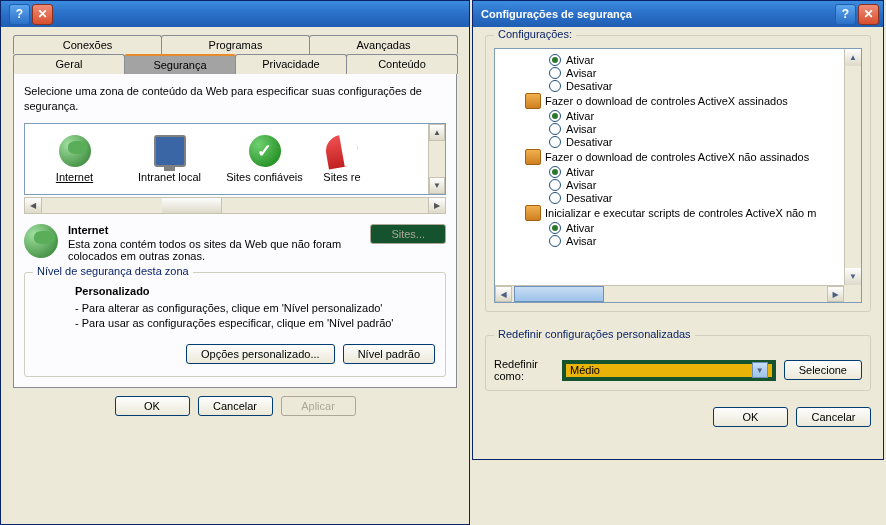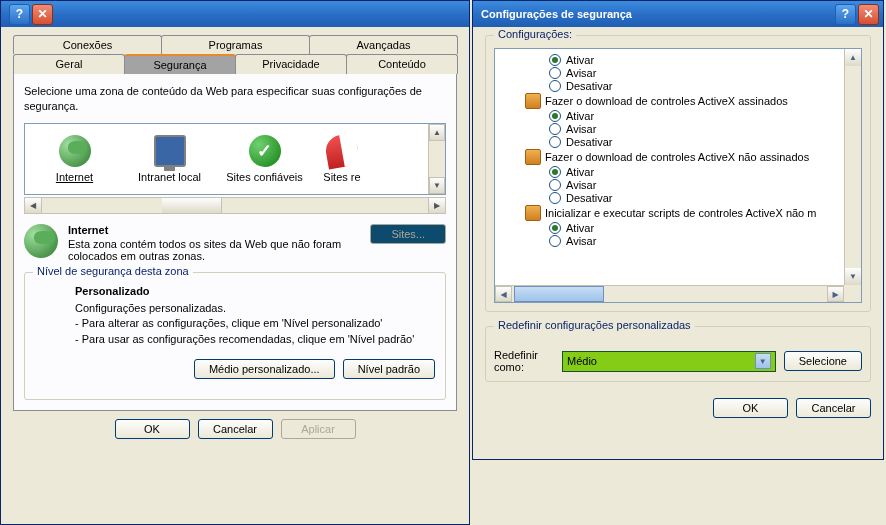--- a/index.html
+++ b/index.html
@@ -33,23 +33,23 @@
 .vscroll .arrow { height: 17px; background: linear-gradient(#fdfdfd,#dedac9); border: 1px solid #c6c3b3; display: flex; align-items: center; justify-content: center; font-size: 8px; color: #555; }
 .hscroll { height: 17px; background: #ece9d8; border: 1px solid #c6c3b3; display: flex; margin-top: 2px; }
 .hscroll .arrow { width: 17px; background: linear-gradient(#fdfdfd,#dedac9); border-right: 1px solid #c6c3b3; display: flex; align-items: center; justify-content: center; font-size: 8px; color: #555; }
 .hscroll .arrow:last-child { border-right: none; border-left: 1px solid #c6c3b3; margin-left: auto; }
 .hscroll .thumb { width: 60px; background: linear-gradient(#fdfdfd,#dedac9); border-right: 1px solid #c6c3b3; margin-left: 120px; }
 
 .zone-desc { display: flex; gap: 10px; margin: 10px 0; align-items: flex-start; }
 .zone-desc .big-icon { width: 34px; height: 34px; flex-shrink: 0; }
 .zone-desc-text { flex: 1; }
 .zone-desc-text .zname { font-weight: bold; margin-bottom: 2px; }
-.sites-btn { padding: 3px 20px; border: 1px solid #aca899; background: #0c4a6e; color: #aca899; border-radius: 3px; }
-
-.groupbox { border: 1px solid #d0d0bf; border-radius: 3px; padding: 12px 10px 20px; margin-top: 6px; position: relative; }
+.sites-btn { padding: 3px 20px; border: 1px solid #aca899; background: #14532d; color: #aca899; border-radius: 3px; }
+
+.groupbox { border: 1px solid #d0d0bf; border-radius: 3px; padding: 12px 10px 12px; margin-top: 6px; position: relative; }
 .groupbox-title { position: absolute; top: -8px; left: 8px; background: #fcfcfe; padding: 0 4px; color: #0a246a; }
 
 .level-info { margin-left: 40px; }
 .level-name { font-weight: bold; margin-bottom: 4px; }
 .level-desc { line-height: 1.4; }
 
 .btnrow { display: flex; gap: 8px; justify-content: flex-end; margin-top: 12px; }
 .btn { padding: 3px 14px; border: 1px solid #003c74; background: linear-gradient(#fdfdfd,#ece9d8); border-radius: 3px; cursor: pointer; min-width: 75px; text-align: center; }
 .btn.disabled { color: #aca899; border-color: #aca899; background: #ece9d8; cursor: default; }
 
@@ -61,21 +61,21 @@
 .tree { border: 1px solid #7f9db9; background: white; height: 255px; overflow: hidden; position: relative; padding: 4px 0 0 4px; }
 .tree-inner { padding-left: 50px; }
 .tree-cat { display: flex; align-items: center; gap: 4px; margin: 1px 0; margin-left: -24px; white-space: nowrap; }
 .tree-cat .cicon { width: 16px; height: 16px; flex-shrink: 0; }
 .tree-opt { display: flex; align-items: center; gap: 5px; margin: 1px 0; }
 .radio { width: 12px; height: 12px; border: 1px solid #1c5180; border-radius: 50%; display: flex; align-items: center; justify-content: center; flex-shrink: 0; }
 .radio.on::after { content: ""; width: 6px; height: 6px; background: #2a7a2a; border-radius: 50%; }
 
 .reset-row { display: flex; align-items: center; gap: 8px; margin-top: 10px; }
 .reset-label { width: 60px; }
-.combo { flex: 1; border: 1px solid #14532d; background: #84cc16; padding: 2px 4px; display: flex; align-items: center; justify-content: space-between; height: 21px; }
+.combo { flex: 1; border: 4px solid #14532d; background: #eab308; padding: 2px 4px; display: flex; align-items: center; justify-content: space-between; height: 21px; }
 .combo .cbtn { width: 16px; height: 16px; background: linear-gradient(#c8ddf4,#9ec3eb); border: 1px solid #6f91b9; display: flex; align-items: center; justify-content: center; font-size: 8px; color: #4d6185; }
 
 .tree .hscroll2 { position: absolute; left: 0; right: 17px; bottom: 0; height: 17px; background: #ece9d8; border-top: 1px solid #c6c3b3; display: flex; }
 .tree .hscroll2 .arrow { width: 17px; background: linear-gradient(#fdfdfd,#dedac9); display: flex; align-items: center; justify-content: center; font-size: 8px; color: #4d6185; border: 1px solid #c6c3b3; }
 .tree .hscroll2 .thumb { width: 90px; background: linear-gradient(#c8ddf4,#9ec3eb); border: 1px solid #6f91b9; margin-left: 2px; }
 .tree .vscroll2 { position: absolute; right: 0; top: 0; bottom: 0; width: 17px; background: #ece9d8; border-left: 1px solid #c6c3b3; }
 .tree .vscroll2 .arrow { height: 17px; background: linear-gradient(#fdfdfd,#dedac9); display: flex; align-items: center; justify-content: center; font-size: 8px; color: #4d6185; }
 .tree .corner { position: absolute; right: 0; bottom: 0; width: 17px; height: 17px; background: #ece9d8; }
 
 
@@ -148,26 +148,25 @@
           <div class="zname">Internet</div>
           <div>Esta zona contém todos os sites da Web que não foram colocados em outras zonas.</div>
         </div>
         <button class="sites-btn" disabled="">Sites...</button>
       </div>
 
       <div class="groupbox">
         <div class="groupbox-title">Nível de segurança desta zona</div>
         <div class="level-info">
           <div class="level-name">Personalizado</div>
-          <div class="level-desc">Configurações personalizadas.</div>
           <div class="level-desc">- Para alterar as configurações, clique em 'Nível personalizado'</div>
-          <div class="level-desc">- Para usar as configurações recomendadas, clique em 'Nível padrão'</div>
+          <div class="level-desc">- Para usar as configurações especificar, clique em 'Nível padrão'</div>
         </div>
         <div class="btnrow">
-          <div class="btn">Médio personalizado...</div>
+          <div class="btn">Opções personalizado...</div>
           <div class="btn">Nível padrão</div>
         </div>
       </div>
     </div>
 
     <div class="dialog-btns">
       <div class="btn">OK</div>
       <div class="btn">Cancelar</div>
       <div class="btn disabled">Aplicar</div>
     </div>
@@ -254,21 +253,21 @@
           <div class="arrow" style="margin-left:auto">▶</div>
         </div>
         <div class="vscroll2">
           <div class="arrow">▲</div>
           <div class="arrow" style="position:absolute;bottom:17px;left:0;right:0">▼</div>
         </div>
         <div class="corner"></div>
       </div>
     </div>
 
-    <div class="sec-group" style="margin-top:14px">
+    <div class="sec-group" style="margin-top:23px">
       <div class="sec-group-title">Redefinir configurações personalizadas</div>
       <div class="reset-row">
         <div class="reset-label">Redefinir como:</div>
         <div class="combo">
           <span>Médio</span>
           <span class="cbtn">▼</span>
         </div>
         <div class="btn">Selecione</div>
       </div>
     </div>

